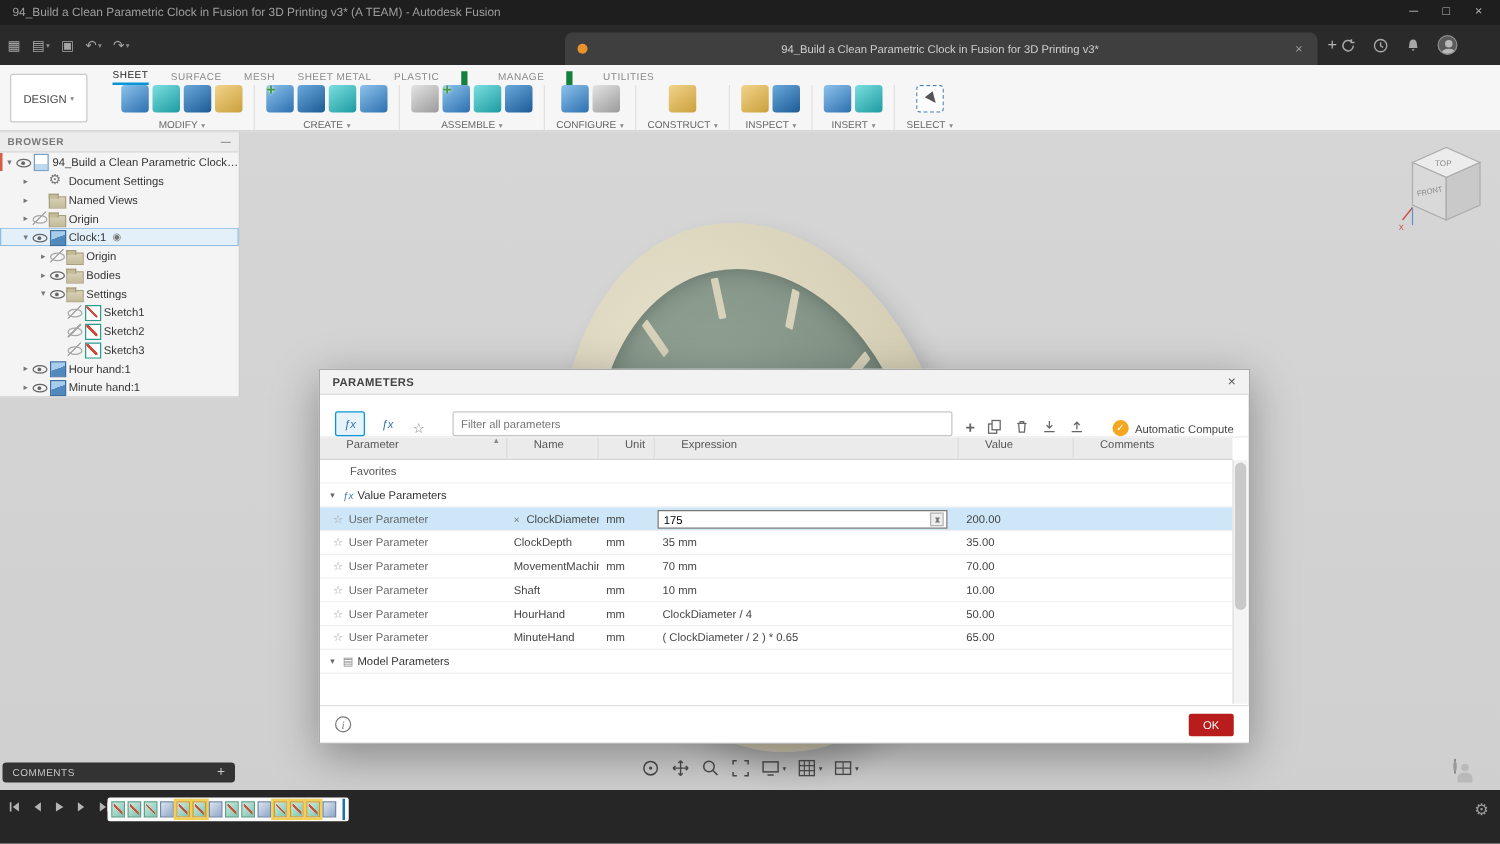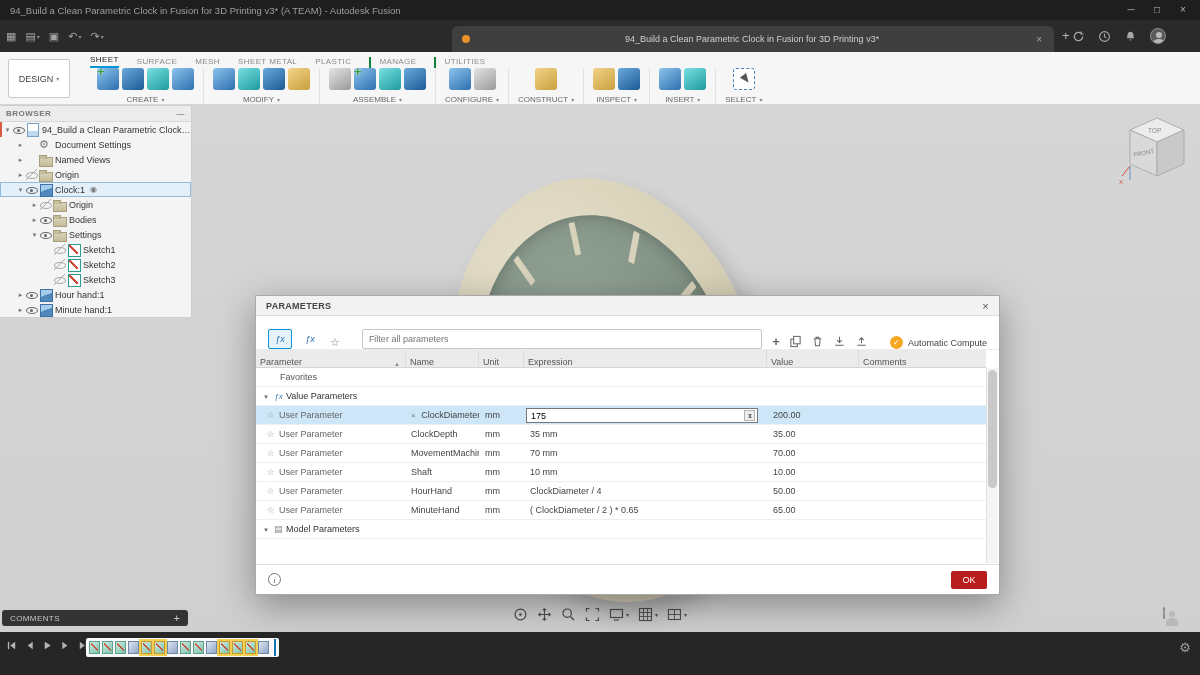--- a/index.html
+++ b/index.html
@@ -27,21 +27,21 @@
   .avatar::before{content:"";position:absolute;left:5px;top:3px;width:6px;height:6px;border-radius:50%;background:#b9b9b9}
   .avatar::after{content:"";position:absolute;left:2px;top:10px;width:12px;height:8px;border-radius:50% 50% 0 0;background:#b9b9b9}
 
   
   #ribbon{position:absolute;left:0;top:52px;width:1200px;height:53px;background:#f6f6f6;border-bottom:1px solid #d6d6d6;z-index:60}
   .design-btn{position:absolute;left:8px;top:7px;width:62px;height:39px;background:#fff;border:1px solid #c9c9c9;border-radius:2px;display:flex;align-items:center;justify-content:center;gap:3px;font-size:9px;color:#444}
   .design-btn .cd{font-size:6px;color:#888}
   .rtabs{position:absolute;left:90px;top:2px;display:flex;gap:18px;align-items:flex-end;height:14px}
   .rtab{font-size:8px;letter-spacing:.4px;color:#8a8a8a;padding-bottom:2px;white-space:nowrap}
   .rtab.active{color:#1a1a1a;border-bottom:2px solid #0696d7}
-  .rtab.sep{border-left:2px solid #15803d;padding-left:8px}
+  .rtab.sep{border-left:5px solid #15803d;padding-left:24px}
   .rgroups{position:absolute;left:88px;top:16px;display:flex}
   .rgroup{display:flex;flex-direction:column;align-items:center;padding:0 9px;border-right:1px solid #e2e2e2}
   .rgroup:last-child{border-right:none}
   .ricons{display:flex;gap:3px;height:24px}
   .ricon{width:22px;height:22px;border-radius:3px;position:relative}
   .ri-blue{background:linear-gradient(145deg,#8cc3ec,#2d6faf)}
   .ri-blue2{background:linear-gradient(145deg,#6aa9dc,#1c5a96)}
   .ri-teal{background:linear-gradient(145deg,#7adfe0,#1d9aa0)}
   .ri-gold{background:linear-gradient(145deg,#f2d38a,#caa03c)}
   .ri-gray{background:linear-gradient(145deg,#e4e4e4,#9a9a9a)}
@@ -104,21 +104,21 @@
   .fxbtn.active{border:1px solid #0696d7;background:#e6f3fb}
   .starbtn{color:#888;font-size:11px;padding:0 2px}
   .filter-input{margin-left:14px;width:400px;height:20px;border:1px solid #c6c6c6;border-radius:2px;font-size:9px;padding:0 6px;color:#333;font-family:"Liberation Sans",sans-serif}
   .tb-right{margin-left:auto;display:flex;align-items:center;gap:9px}
   .tb-right .tbi{display:flex;align-items:center;color:#555}
   .tbi.plus{font-size:13px;font-weight:bold;color:#666}
   .autocompute{display:flex;align-items:center;gap:5px;margin-left:16px}
   .ac-icon{width:13px;height:13px;border-radius:50%;background:#f5a623;color:#fff;font-size:8px;display:flex;align-items:center;justify-content:center}
   .ac-label{font-size:9px;color:#444}
   .dlg-colhead{height:18px;margin-right:13px;background:#ebebeb;border-bottom:1px solid #d5d5d5;display:flex;font-size:9px;color:#555}
-  .dlg-colhead .hc{display:flex;align-items:flex-end;padding-left:4px;border-right:1px solid #dcdcdc;overflow:hidden;white-space:nowrap}
+  .dlg-colhead .hc{display:flex;align-items:flex-start;padding-left:21px;border-right:1px solid #dcdcdc;overflow:hidden;white-space:nowrap}
   .dlg-colhead .hc:last-child{border-right:none}
   .sort{margin-left:auto;margin-right:5px;font-size:6px;color:#888}
   .c-param{width:150px;flex:none}.c-name{width:73px;flex:none}.c-unit{width:45px;flex:none}
   .c-expr{width:243px;flex:none}.c-value{width:92px;flex:none}.c-comments{flex:1}
   .pbody{margin-right:13px}
   .prow{display:flex;height:19px;line-height:19px;border-bottom:1px solid #efefef;font-size:9px;color:#444;background:#fff}
   .prow.selected{background:#cde7f8}
   .prow .c{overflow:hidden;white-space:nowrap}
   .prow .c-param{display:flex;align-items:center}
   .prow .chev{display:none;width:10px;font-size:7px;color:#666;text-align:center}
@@ -248,39 +248,39 @@
 
       <span class="rtab">PLASTIC</span>
 
       <span class="rtab sep">MANAGE</span>
 
       <span class="rtab sep">UTILITIES</span>
     </div>
   <div class="rgroups">
     <div class="rgroup">
       <div class="ricons">
+        <span class="ricon ri-blue"></span>
+        <span class="ricon ri-teal"></span>
+        <span class="ricon ri-blue2"></span>
+        <span class="ricon ri-gold"></span>
+      </div>
+      <div class="rlabel">
+          <span>MODIFY</span>
+          <span class="cd">▾</span>
+        </div>
+    </div>
+    <div class="rgroup">
+      <div class="ricons">
         <span class="ricon ri-blue ri-plus"></span>
         <span class="ricon ri-blue2"></span>
         <span class="ricon ri-teal"></span>
         <span class="ricon ri-blue"></span>
       </div>
       <div class="rlabel">
           <span>CREATE</span>
-          <span class="cd">▾</span>
-        </div>
-    </div>
-    <div class="rgroup">
-      <div class="ricons">
-        <span class="ricon ri-blue"></span>
-        <span class="ricon ri-teal"></span>
-        <span class="ricon ri-blue2"></span>
-        <span class="ricon ri-gold"></span>
-      </div>
-      <div class="rlabel">
-          <span>MODIFY</span>
           <span class="cd">▾</span>
         </div>
     </div>
     <div class="rgroup">
       <div class="ricons">
         <span class="ricon ri-gray"></span>
         <span class="ricon ri-blue ri-plus"></span>
         <span class="ricon ri-teal"></span>
         <span class="ricon ri-blue2"></span>
       </div>

